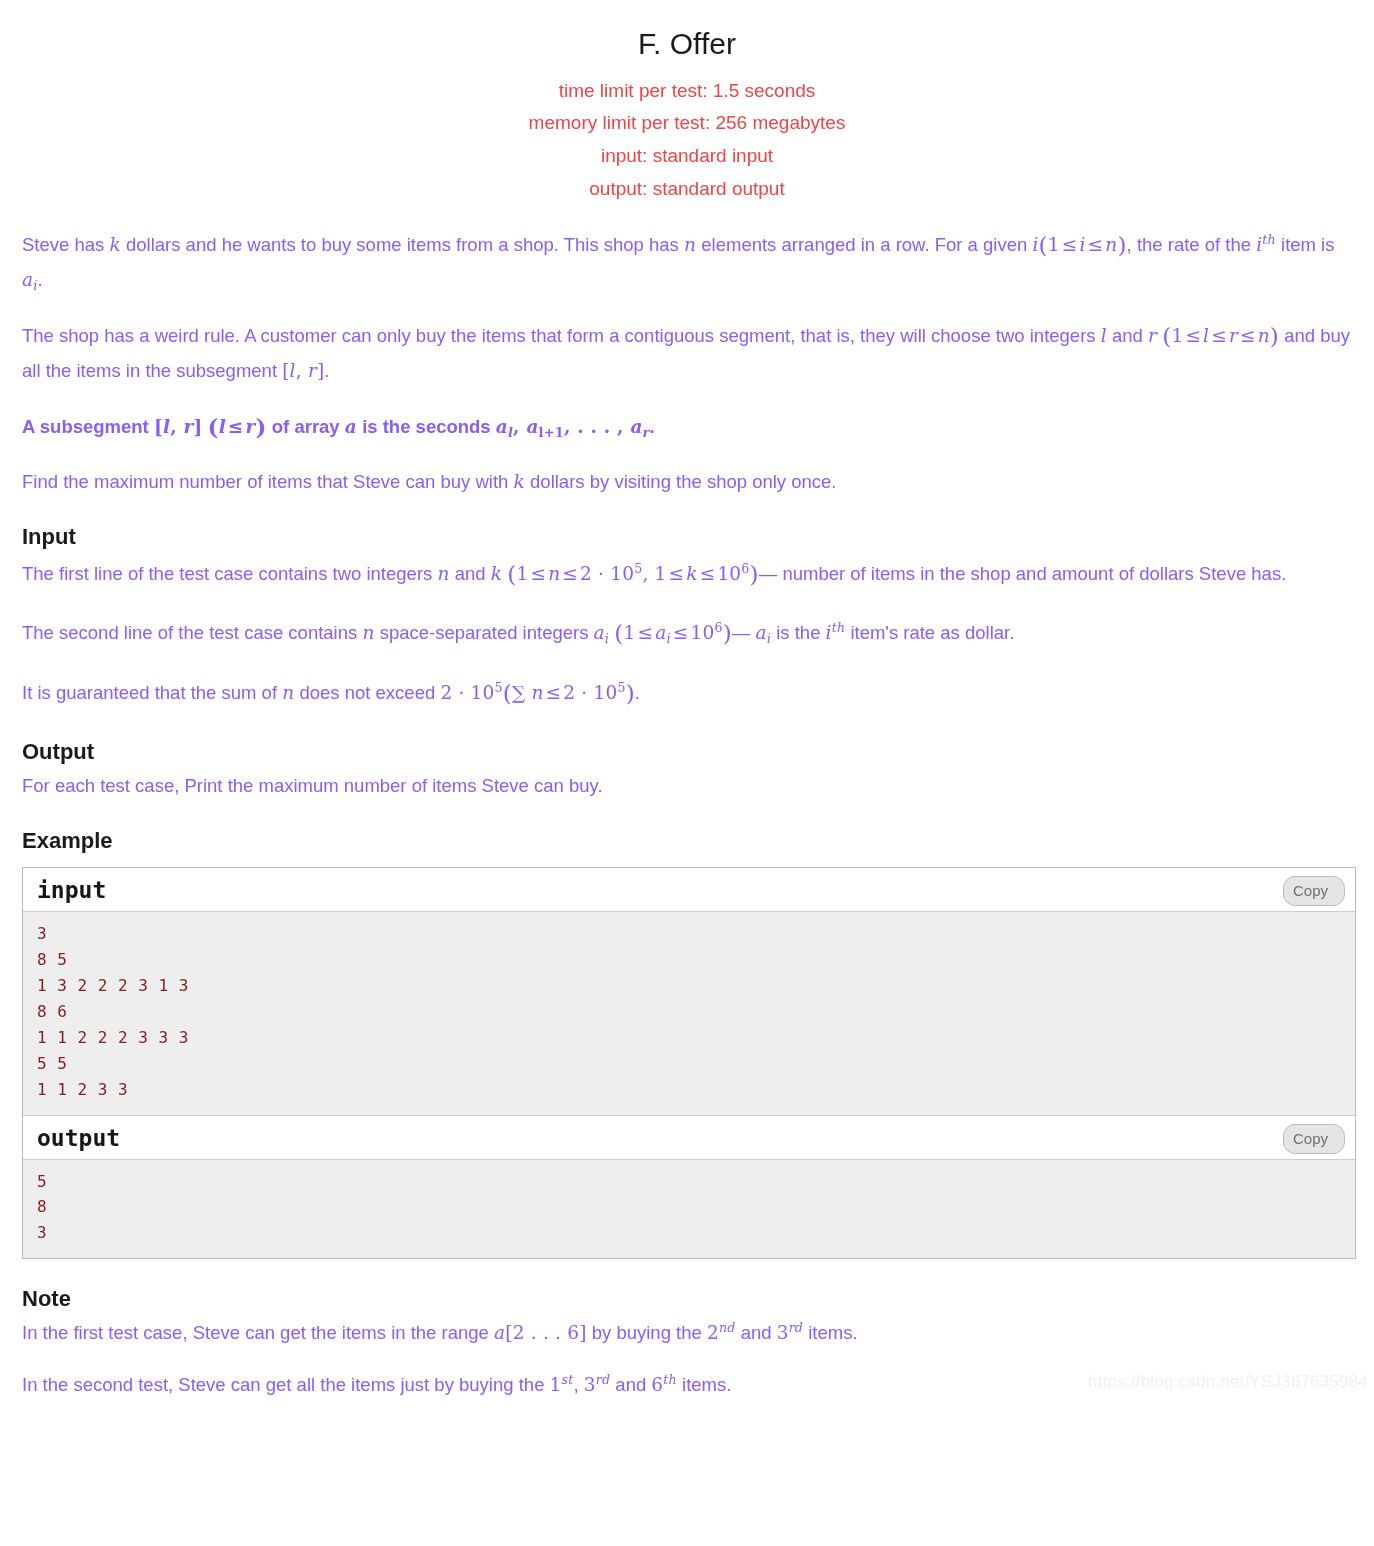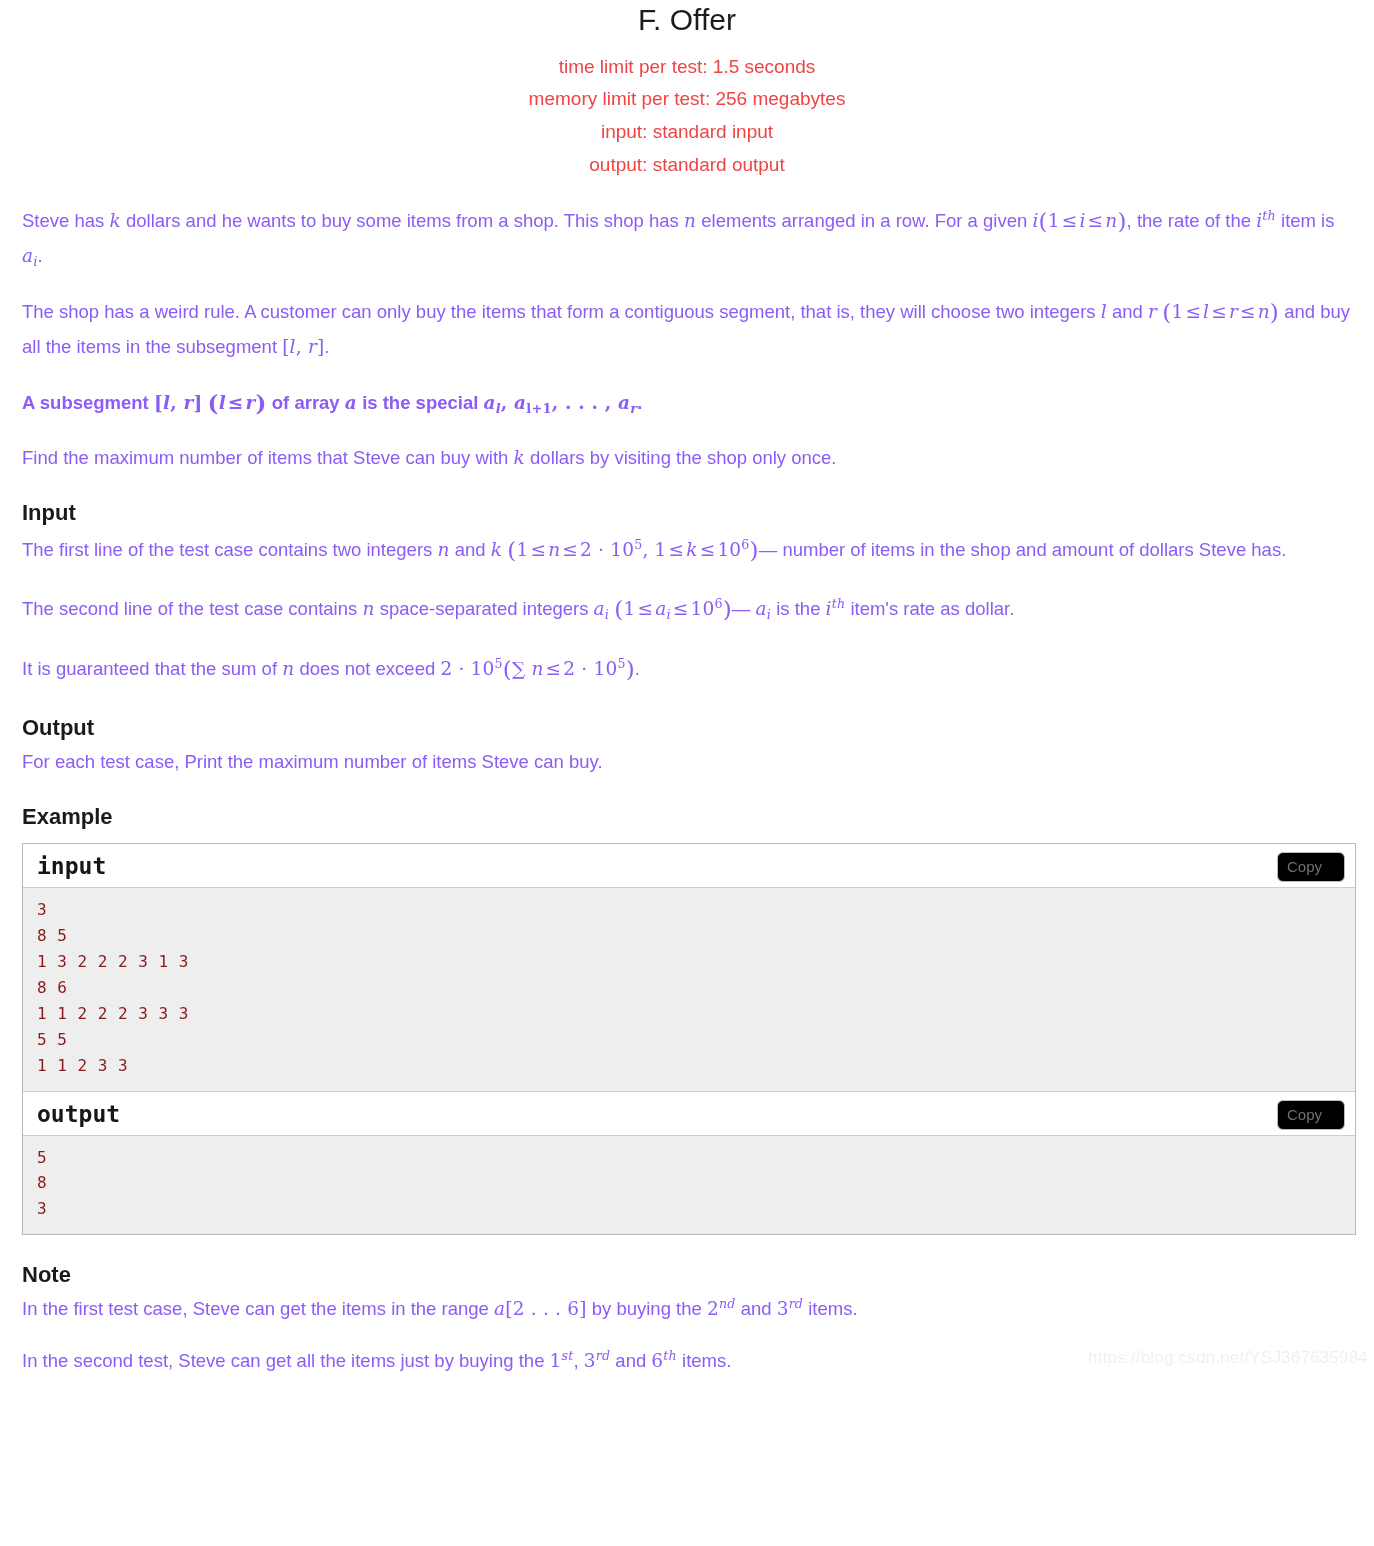--- a/index.html
+++ b/index.html
@@ -17,21 +17,21 @@
   }
   .page {
     width: 1374px;
     position: relative;
     padding: 0;
   }
 
   
   .problem-header {
     text-align: center;
-    padding-top: 0;
+    padding-top: 24px;
   }
   .problem-title {
     font-size: 30px;
     font-weight: 400;
     color: #1c1c1c;
     line-height: 1.35;
     margin: 0 0 10px 0;
   }
   .limit-line {
     font-size: 19px;
@@ -109,28 +109,28 @@
     border-bottom: 1px solid #cdcdcd;
     position: relative;
     min-height: 28px;
     box-sizing: border-box;
   }
   .copy-btn {
     position: absolute;
     right: 10px;
     top: 8px;
     border: 1px solid #bdbdbd;
-    background: #000000;
+    background: #e5e5e5;
     color: #707070;
     font-family: "Liberation Sans", sans-serif;
     font-weight: normal;
     font-size: 15px;
     line-height: 1;
-    padding: 6px 22px 7px 9px;
-    border-radius: 6px;
+    padding: 6px 16px 7px 9px;
+    border-radius: 12px;
     cursor: pointer;
   }
   .sample-pre {
     margin: 0;
     background: #eeeeee;
     color: #8b1a1a;
     font-family: "DejaVu Sans Mono", "Liberation Mono", monospace;
     font-size: 16px;
     line-height: 1.62;
     padding: 9px 14px 12px 14px;
@@ -170,21 +170,21 @@
   </div>
 
   <div class="statement">
 
     <p class="para"><span>Steve has </span><span class="m">k</span><span> dollars and he wants to buy some items from a shop. This shop has </span><span class="m">n</span><span> elements arranged in a row. For a given </span><span class="m">i<span class="bigparen">(</span><span class="up">1</span><span class="rel up">≤</span>i<span class="rel up">≤</span>n<span class="bigparen">)</span></span><span>, the rate of the </span><span class="m">i<sup>th</sup></span><span> item is </span><span class="m">a<sub>i</sub></span><span>.</span></p>
 
     <p class="para"><span>The shop has a weird rule. A customer can only buy the items that form a contiguous segment, that is, they will choose two integers </span><span class="m">l</span><span> and </span><span class="m">r</span>
       <span class="m"><span class="bigparen">(</span><span class="up">1</span><span class="rel up">≤</span>l<span class="rel up">≤</span>r<span class="rel up">≤</span>n<span class="bigparen">)</span></span><span> and buy all the items in the subsegment </span><span class="m"><span class="up">[</span>l<span class="up">,</span> r<span class="up">]</span></span><span>.</span></p>
 
     <p class="para bold-def"><span>A subsegment </span><span class="m"><span class="up">[</span>l<span class="up">,</span> r<span class="up">]</span></span>
-      <span class="m"><span class="bigparen">(</span>l<span class="rel up">≤</span>r<span class="bigparen">)</span></span><span> of array </span><span class="m">a</span><span> is the special </span><span class="m">a<sub>l</sub><span class="up">,</span> a<sub><span class="up">l+1</span></sub><span class="up">, . . . ,</span> a<sub>r</sub></span><span>.</span></p>
+      <span class="m"><span class="bigparen">(</span>l<span class="rel up">≤</span>r<span class="bigparen">)</span></span><span> of array </span><span class="m">a</span><span> is the seconds </span><span class="m">a<sub>l</sub><span class="up">,</span> a<sub><span class="up">l+1</span></sub><span class="up">, . . . ,</span> a<sub>r</sub></span><span>.</span></p>
 
 
     <p class="para"><span>Find the maximum number of items that Steve can buy with </span><span class="m">k</span><span> dollars by visiting the shop only once.</span></p>
 
     <div class="section-head">Input</div>
 
 
 
     <p class="para"><span>The first line of the test case contains two integers </span><span class="m">n</span><span> and </span><span class="m">k</span>
       <span class="m"><span class="bigparen">(</span><span class="up">1</span><span class="rel up">≤</span>n<span class="rel up">≤</span><span class="up">2 · 10</span><sup class="num">5</sup><span class="up">,</span> <span class="up">1</span><span class="rel up">≤</span>k<span class="rel up">≤</span><span class="up">10</span><sup class="num">6</sup><span class="bigparen">)</span></span><span>— number of items in the shop and amount of dollars Steve has.</span></p>

